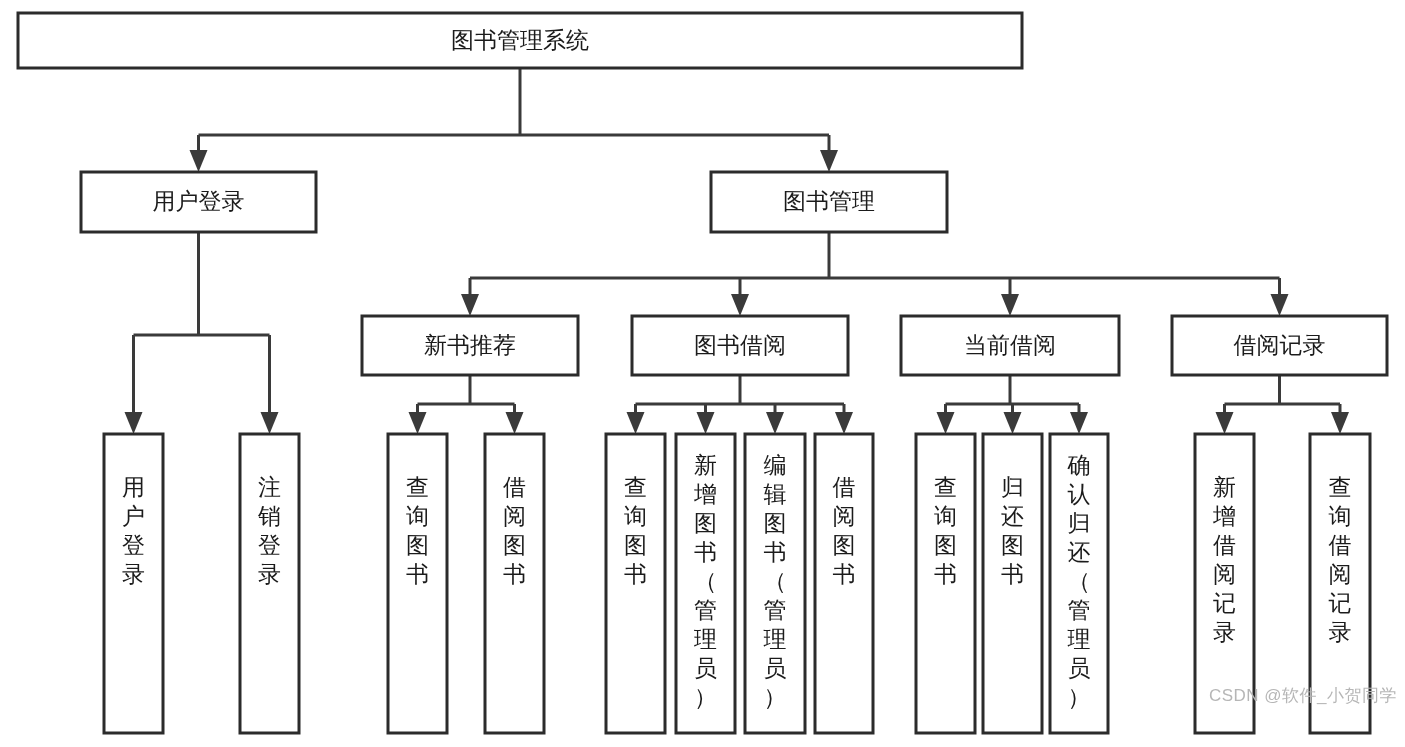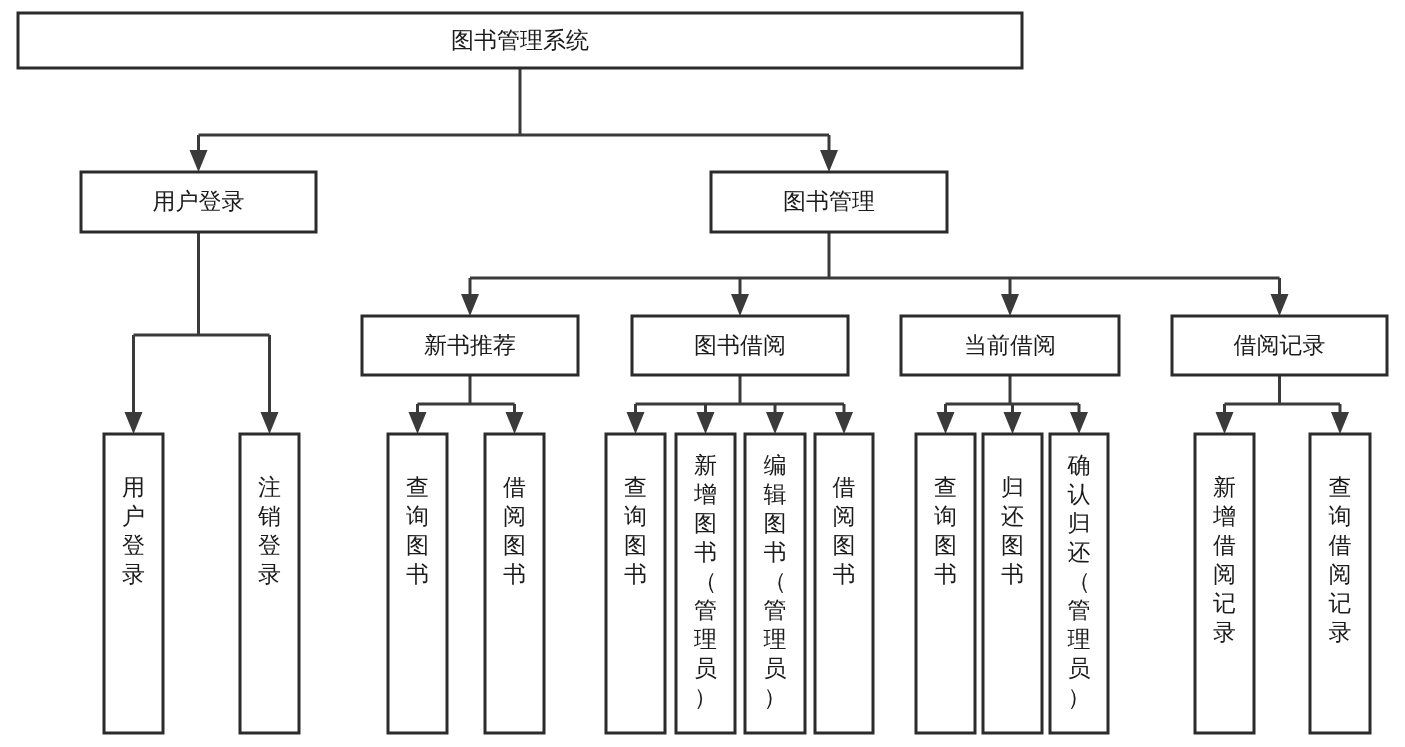--- a/index.html
+++ b/index.html
@@ -284,13 +284,14 @@
             <text x="1340" y="488.5" class="node-label-v" dominant-baseline="middle">查</text>
             <text x="1340" y="517.5" class="node-label-v" dominant-baseline="middle">询</text>
             <text x="1340" y="546.5" class="node-label-v" dominant-baseline="middle">借</text>
             <text x="1340" y="575.5" class="node-label-v" dominant-baseline="middle">阅</text>
             <text x="1340" y="604.5" class="node-label-v" dominant-baseline="middle">记</text>
             <text x="1340" y="633.5" class="node-label-v" dominant-baseline="middle">录</text>
           </g>
         </g>
       </g>
   </svg>
+  <div class="watermark-text">CSDN @软件_小贺同学</div>
 </div>
 
 </body></html>

